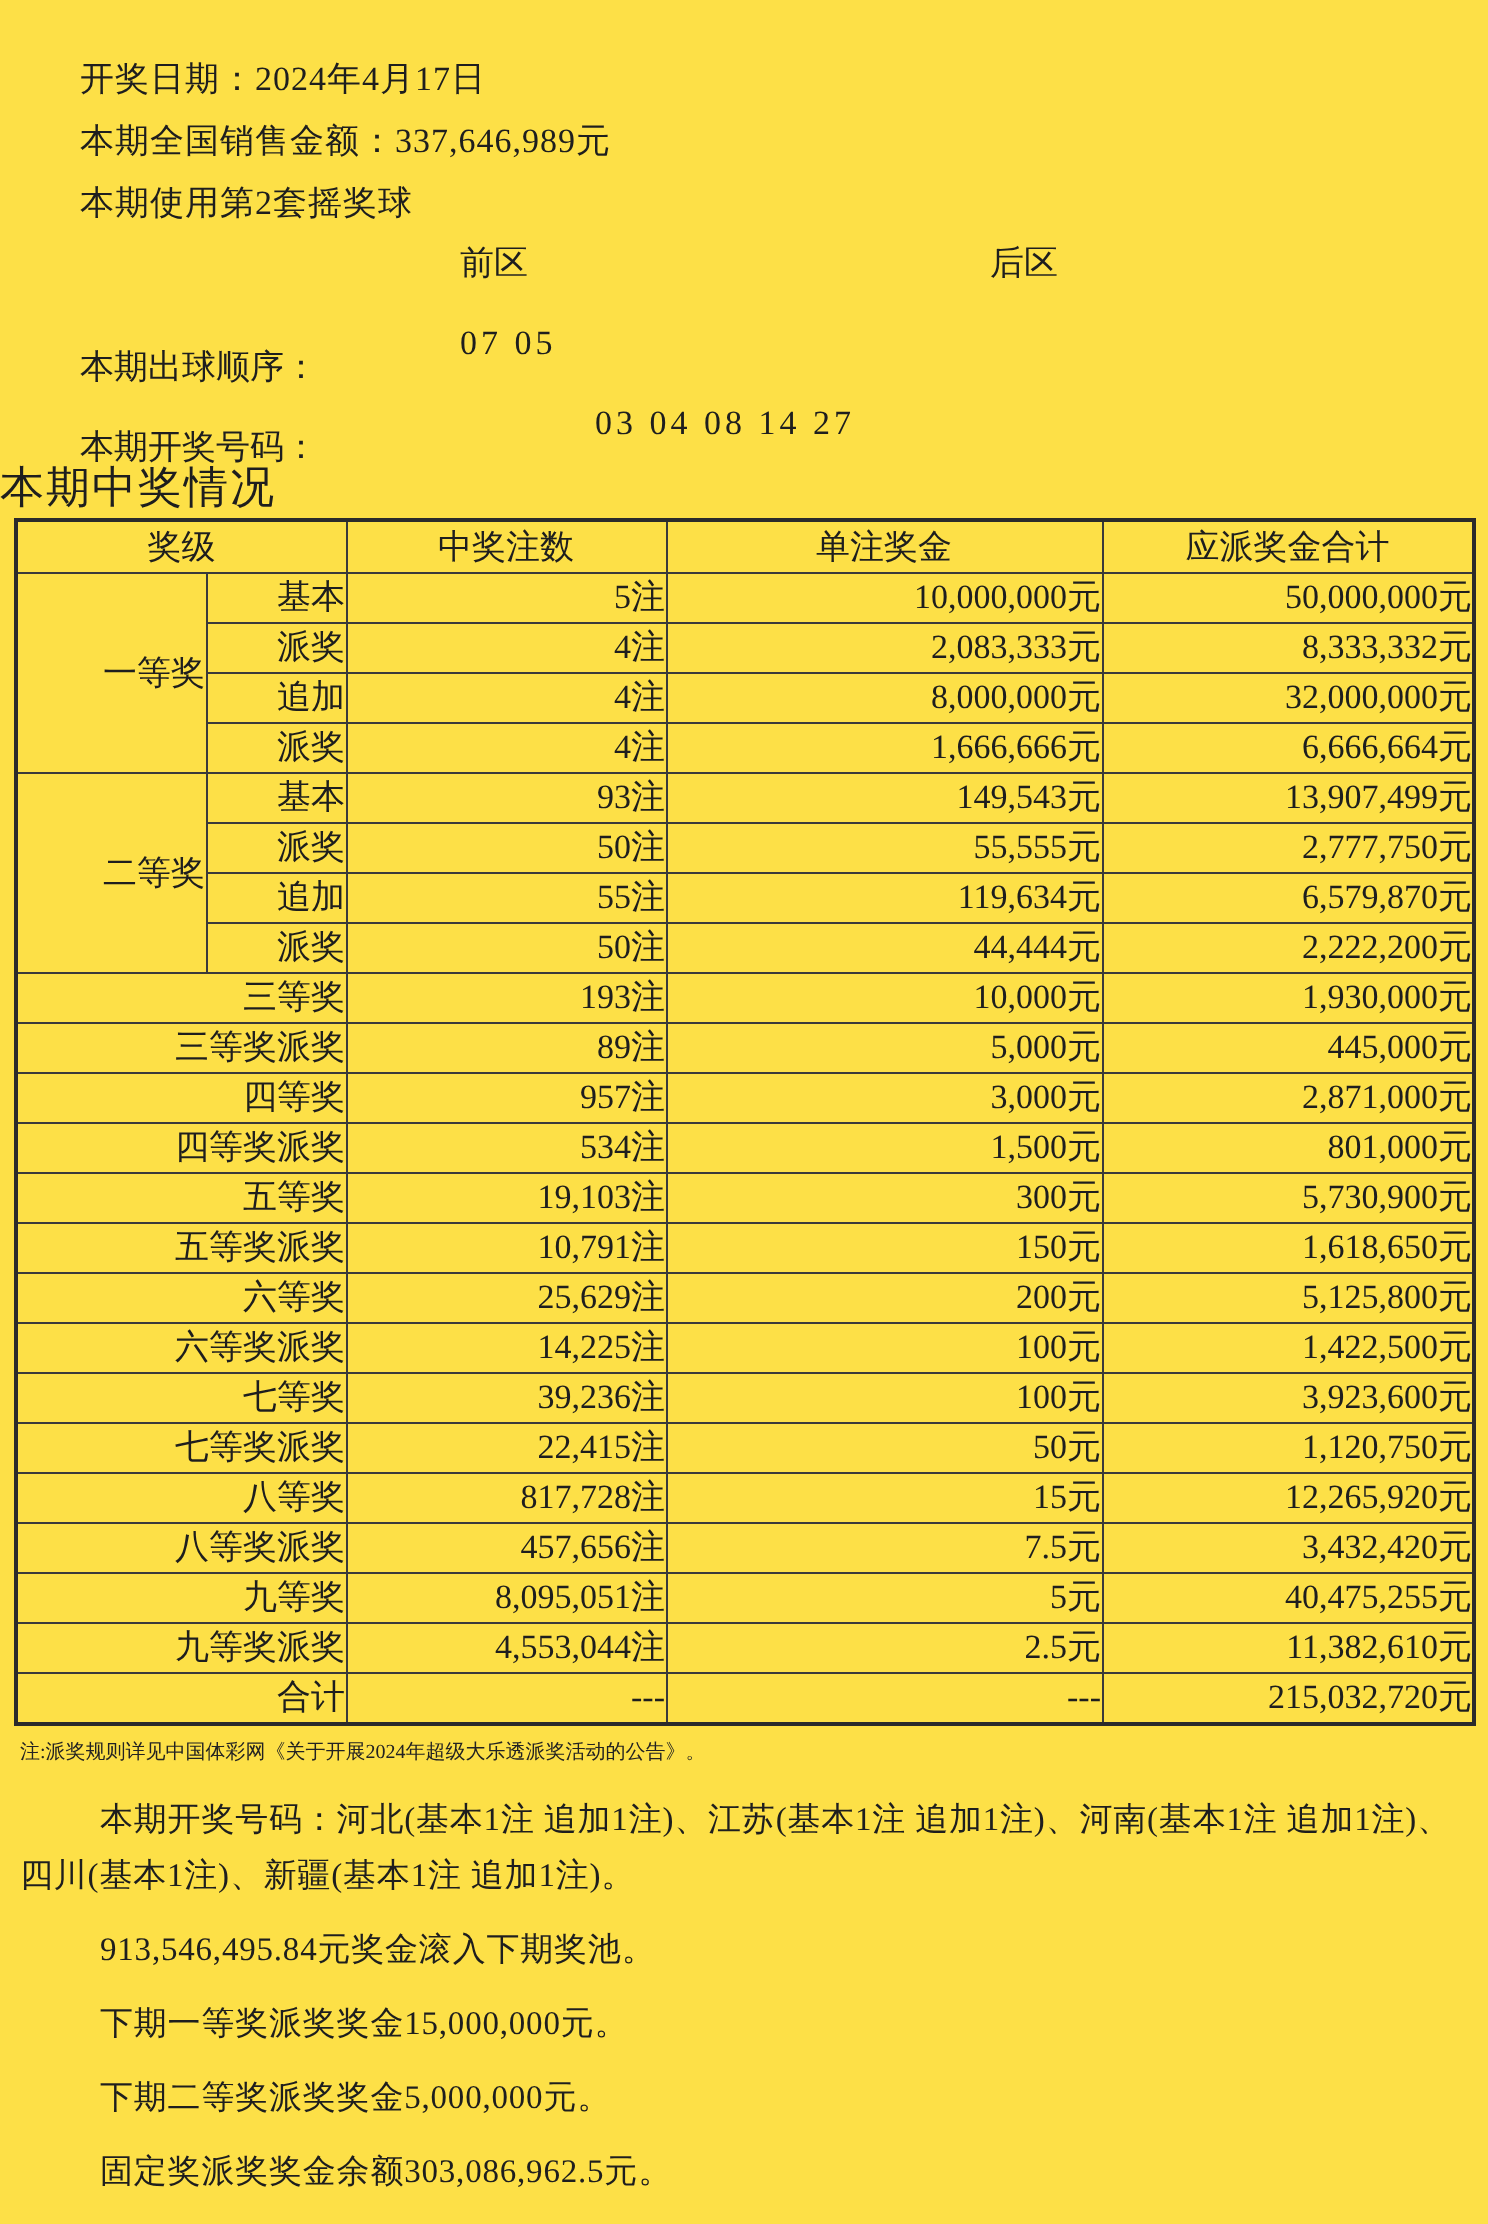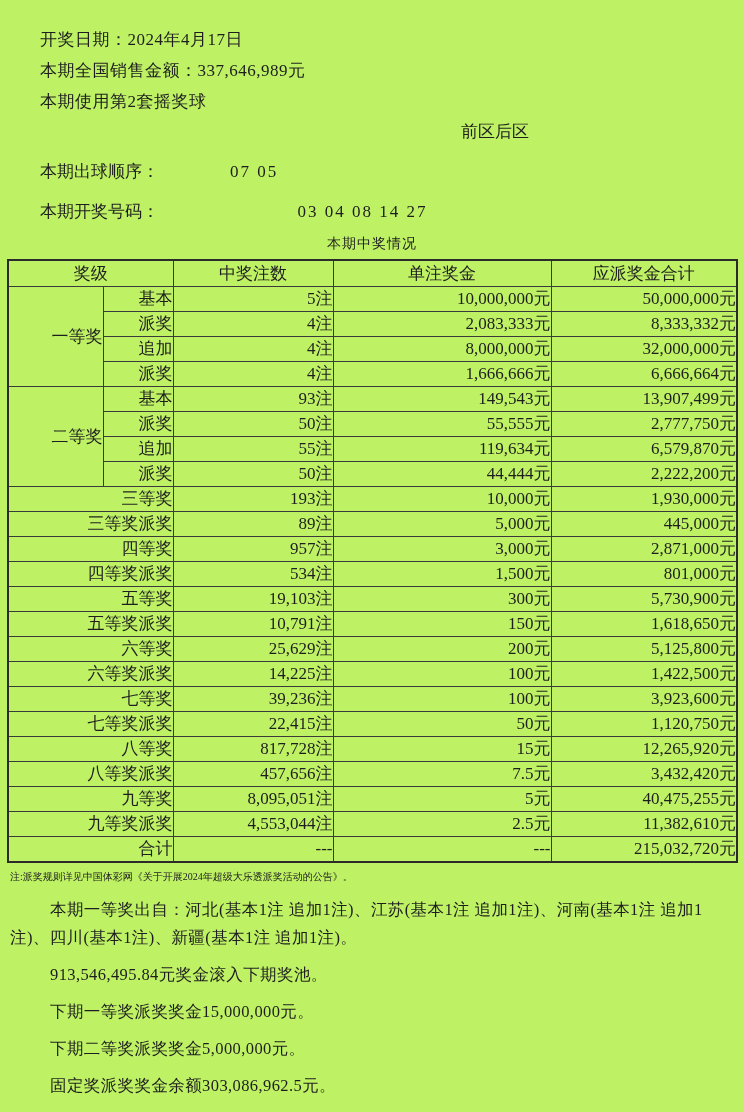--- a/index.html
+++ b/index.html
@@ -3,35 +3,35 @@
 <meta charset="utf-8">
 <style>
   html,body{margin:0;padding:0;background:#ffffff;}
   body{
     width:744px;height:1112px;
     font-family:"Liberation Serif","DejaVu Serif",serif;
     color:#1e1e1e;
     -webkit-font-smoothing:antialiased;
     overflow:hidden;
   }
-  .page{position:relative;width:744px;height:1112px;background:#bef264;}
+  .page{position:relative;width:744px;height:1112px;background:#fde047;}
   .info-line{
     margin-left:40px;height:31px;line-height:31px;
     font-size:17px;letter-spacing:0.5px;white-space:nowrap;
   }
   .page{padding-top:24px;box-sizing:border-box;}
   .zone-row{display:flex;margin-top:2px;height:26px;line-height:26px;font-size:17px;}
   .zone-spacer{width:230px;}
-  .zone-front{width:265px;text-align:right;}
+  .zone-front{width:265px;text-align:left;}
   .zone-back{width:224px;text-align:left;}
   .num-row{display:flex;margin-top:14px;height:26px;line-height:26px;font-size:17px;}
-  .num-label{width:190px;margin-left:40px;white-space:nowrap;}
+  .num-label{width:190px;margin-left:40px;white-space:nowrap;margin-top:12px;}
   .num-front{width:265px;text-align:center;letter-spacing:2px;white-space:pre;}
   .num-back{width:224px;letter-spacing:2px;white-space:pre;}
-  .table-title{margin-top:6px;height:26px;line-height:26px;text-align:center;font-size:14px;letter-spacing:1px;}
+  .table-title{margin-top:6px;height:26px;line-height:26px;font-size:22px;letter-spacing:1px;}
   table.prize{
     margin-left:7px;margin-top:2px;
     border-collapse:collapse;table-layout:fixed;
     width:729px;
     font-size:17px;
   }
   table.prize th,table.prize td{
     border:1px solid #3a3a3a;
     padding:0;
     height:24px;
@@ -234,20 +234,20 @@
           <td class="c-center" colspan="2">合计</td>
           <td class="c-num">---</td>
           <td class="c-num">---</td>
           <td class="c-num">215,032,720元</td>
         </tr>
       </tbody>
   </table>
 
   <div class="note-line">注:派奖规则详见中国体彩网《关于开展2024年超级大乐透派奖活动的公告》。</div>
 
-  <div class="para">本期一等奖出自：河北(基本1注 追加1注)、江苏(基本1注 追加1注)、河南(基本1注 追加1注)、四川(基本1注)、新疆(基本1注 追加1注)。</div>
+  <div class="para">本期开奖号码：河北(基本1注 追加1注)、江苏(基本1注 追加1注)、河南(基本1注 追加1注)、四川(基本1注)、新疆(基本1注 追加1注)。</div>
   <div class="para single">913,546,495.84元奖金滚入下期奖池。</div>
   <div class="para single">下期一等奖派奖奖金15,000,000元。</div>
   <div class="para single">下期二等奖派奖奖金5,000,000元。</div>
   <div class="para single">固定奖派奖奖金余额303,086,962.5元。</div>
   <div class="para single">本期兑奖截止日为2024年6月17日，逾期作弃奖处理。</div>
 
 </div>
 
 </body></html>

